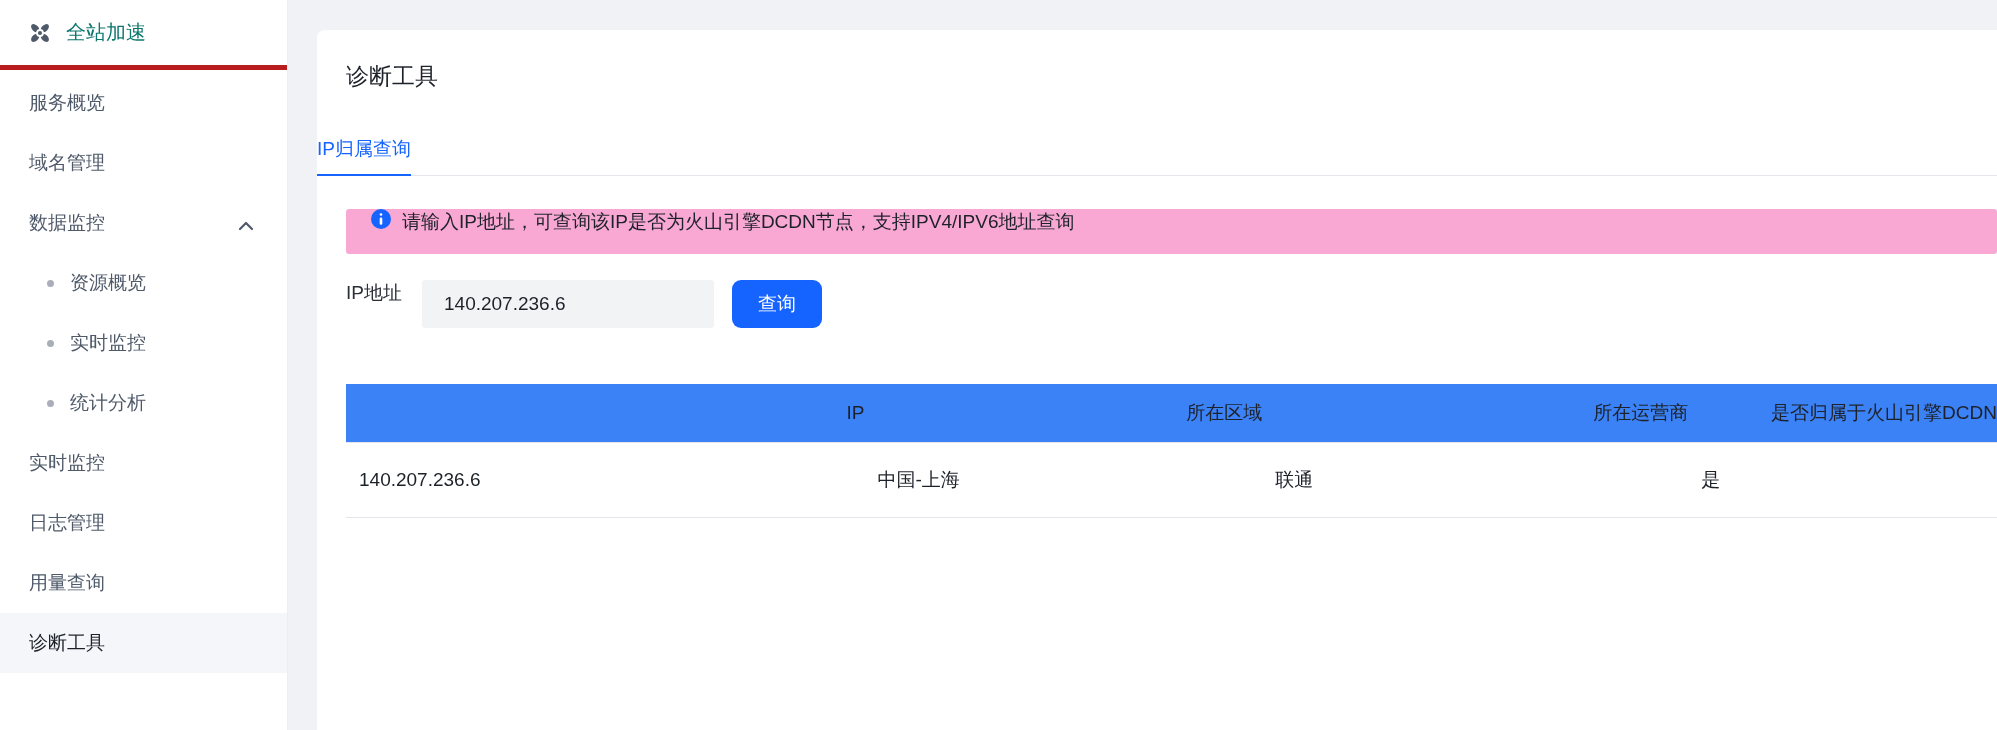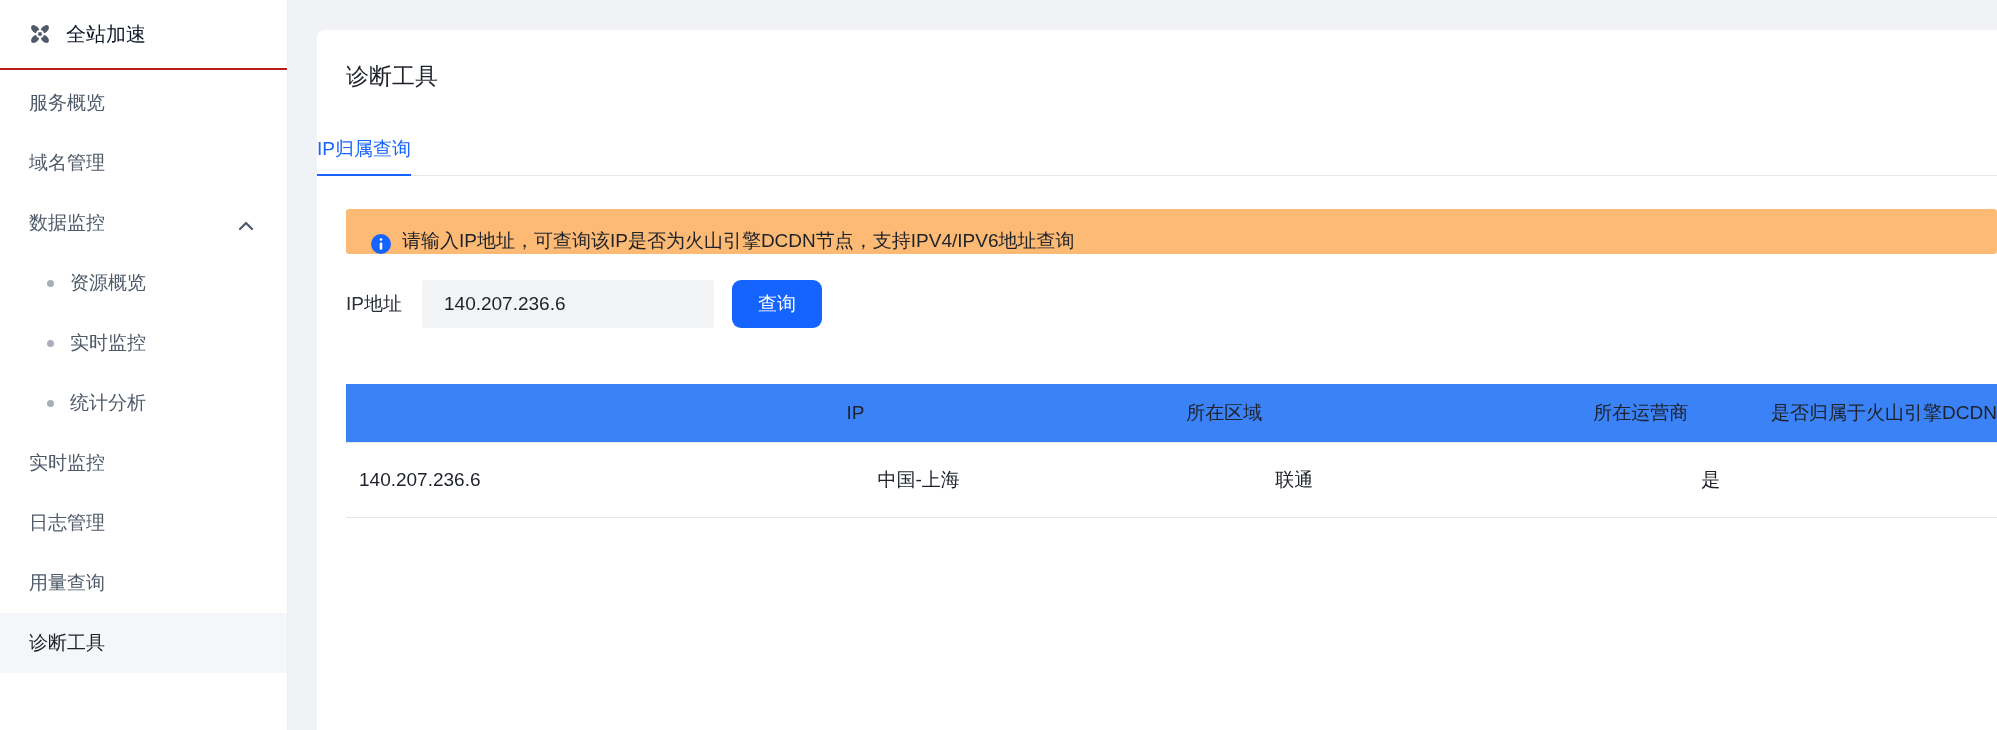--- a/index.html
+++ b/index.html
@@ -15,22 +15,22 @@
   
   .sidebar {
     width: 288px; min-width: 288px; height: 730px;
     background: #ffffff;
     border-right: 1px solid #eceef1;
   }
   .sidebar-header {
     height: 70px;
     display: flex; align-items: center;
     padding-left: 27px; gap: 13px;
-    border-bottom: 2px solid #b91c1c;
-    font-size: 20px; font-weight: 500; color: #0f172a;
+    border-bottom: 5px solid #b91c1c;
+    font-size: 20px; font-weight: 500; color: #0f766e;
   }
   .sidebar-header .logo-svg { width: 26px; height: 26px; display: block; }
   .nav { padding-top: 3px; }
   .nav-item {
     position: relative;
     height: 60px;
     display: flex; align-items: center;
     padding-left: 29px;
     font-size: 19px; color: #4e5969;
     cursor: pointer;
@@ -74,31 +74,31 @@
     font-size: 19px; color: #1664ff;
     padding-bottom: 12px;
     border-bottom: 2px solid #1664ff;
     margin-bottom: -1px;
     cursor: pointer;
   }
 
   .alert {
     margin: 33px 0 0 29px;
     height: 45px;
-    background: #fdba74;
+    background: #f9a8d4;
     border-radius: 3px;
-    display: flex; align-items: flex-end;
+    display: flex; align-items: flex-start;
     padding-left: 25px; gap: 11px;
   }
   .alert-icon { width: 20px; height: 20px; display: block; flex: none; }
   .alert-text { font-size: 19px; color: #1d2129; }
 
   .form-row {
     margin: 26px 0 0 29px;
-    display: flex; align-items: center;
+    display: flex; align-items: flex-start;
   }
   .form-label { font-size: 19px; color: #2a2f38; width: 76px; }
   .ip-input {
     width: 292px; height: 48px;
     background: #f2f3f5;
     border: none; outline: none;
     border-radius: 3px;
     padding: 0 16px 0 22px;
     font-size: 19px; color: #1d2129;
     font-family: "Liberation Sans", "DejaVu Sans", sans-serif;

